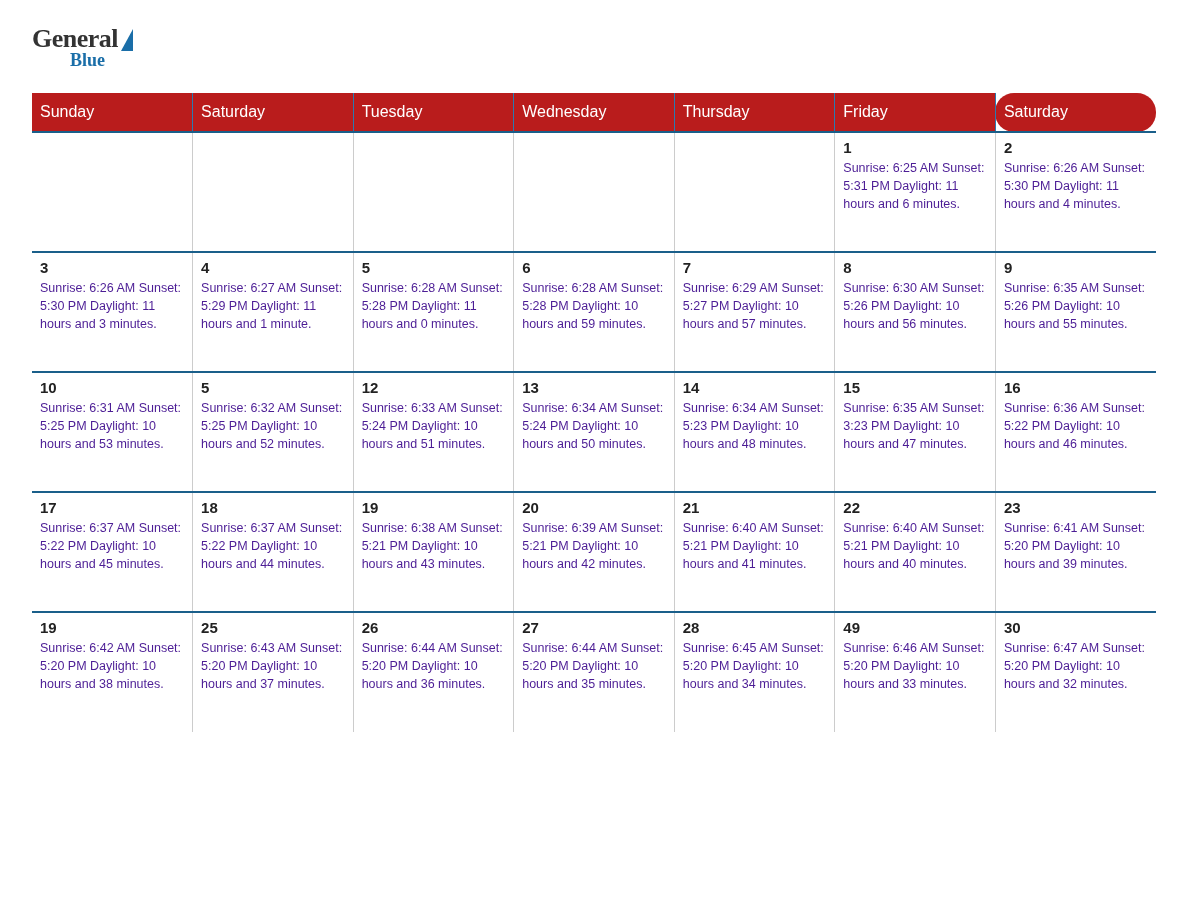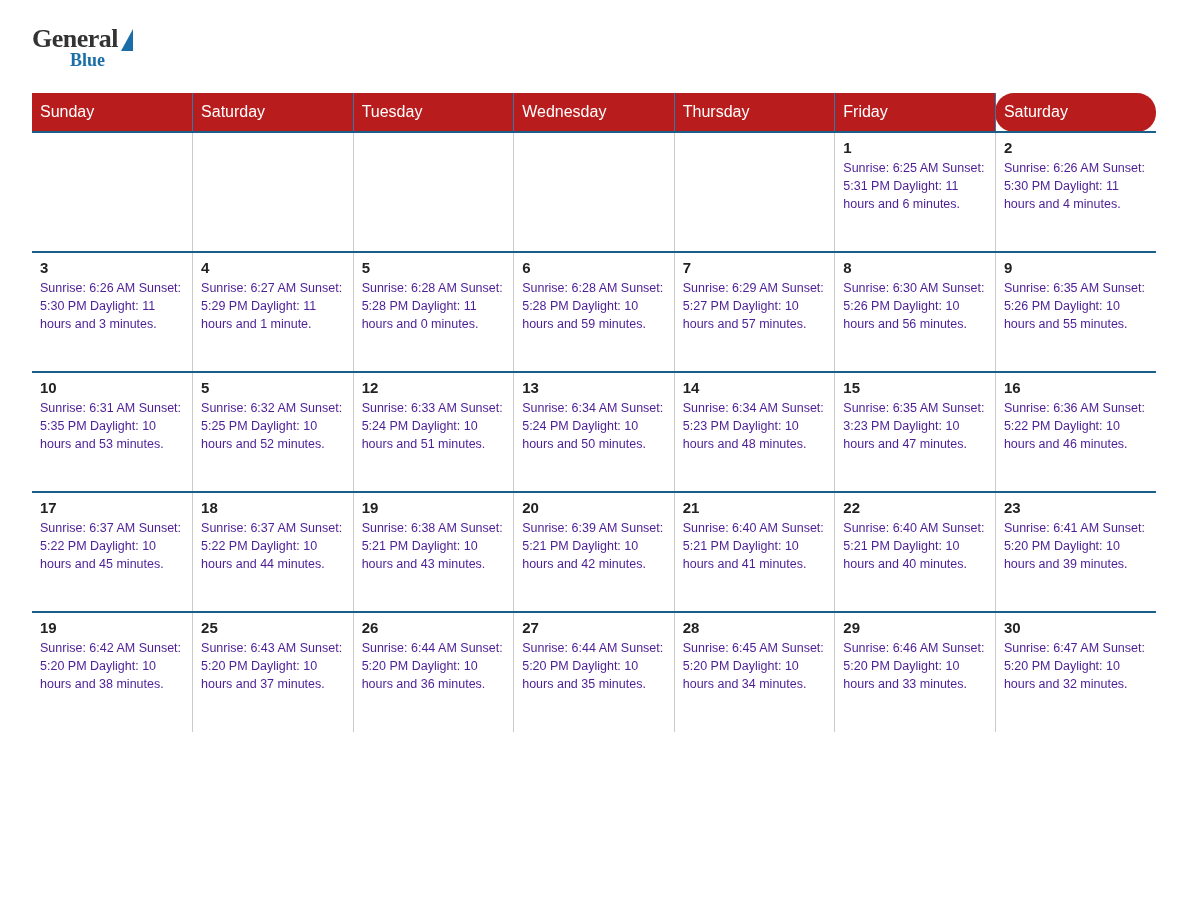--- a/index.html
+++ b/index.html
@@ -187,21 +187,21 @@
           <div class="day-num">9</div>
           <div class="day-info">Sunrise: 6:35 AM
 Sunset: 5:26 PM
 Daylight: 10 hours and 55 minutes.</div>
         </td>
       </tr>
       <tr>
         <td>
           <div class="day-num">10</div>
           <div class="day-info">Sunrise: 6:31 AM
-Sunset: 5:35 PM
+Sunset: 5:25 PM
 Daylight: 10 hours and 53 minutes.</div>
         </td>
         <td>
           <div class="day-num">5</div>
           <div class="day-info">Sunrise: 6:32 AM
 Sunset: 5:25 PM
 Daylight: 10 hours and 52 minutes.</div>
         </td>
         <td>
           <div class="day-num">12</div>
@@ -303,21 +303,21 @@
 Sunset: 5:20 PM
 Daylight: 10 hours and 35 minutes.</div>
         </td>
         <td>
           <div class="day-num">28</div>
           <div class="day-info">Sunrise: 6:45 AM
 Sunset: 5:20 PM
 Daylight: 10 hours and 34 minutes.</div>
         </td>
         <td>
-          <div class="day-num">29</div>
+          <div class="day-num">49</div>
           <div class="day-info">Sunrise: 6:46 AM
 Sunset: 5:20 PM
 Daylight: 10 hours and 33 minutes.</div>
         </td>
         <td>
           <div class="day-num">30</div>
           <div class="day-info">Sunrise: 6:47 AM
 Sunset: 5:20 PM
 Daylight: 10 hours and 32 minutes.</div>
         </td>

